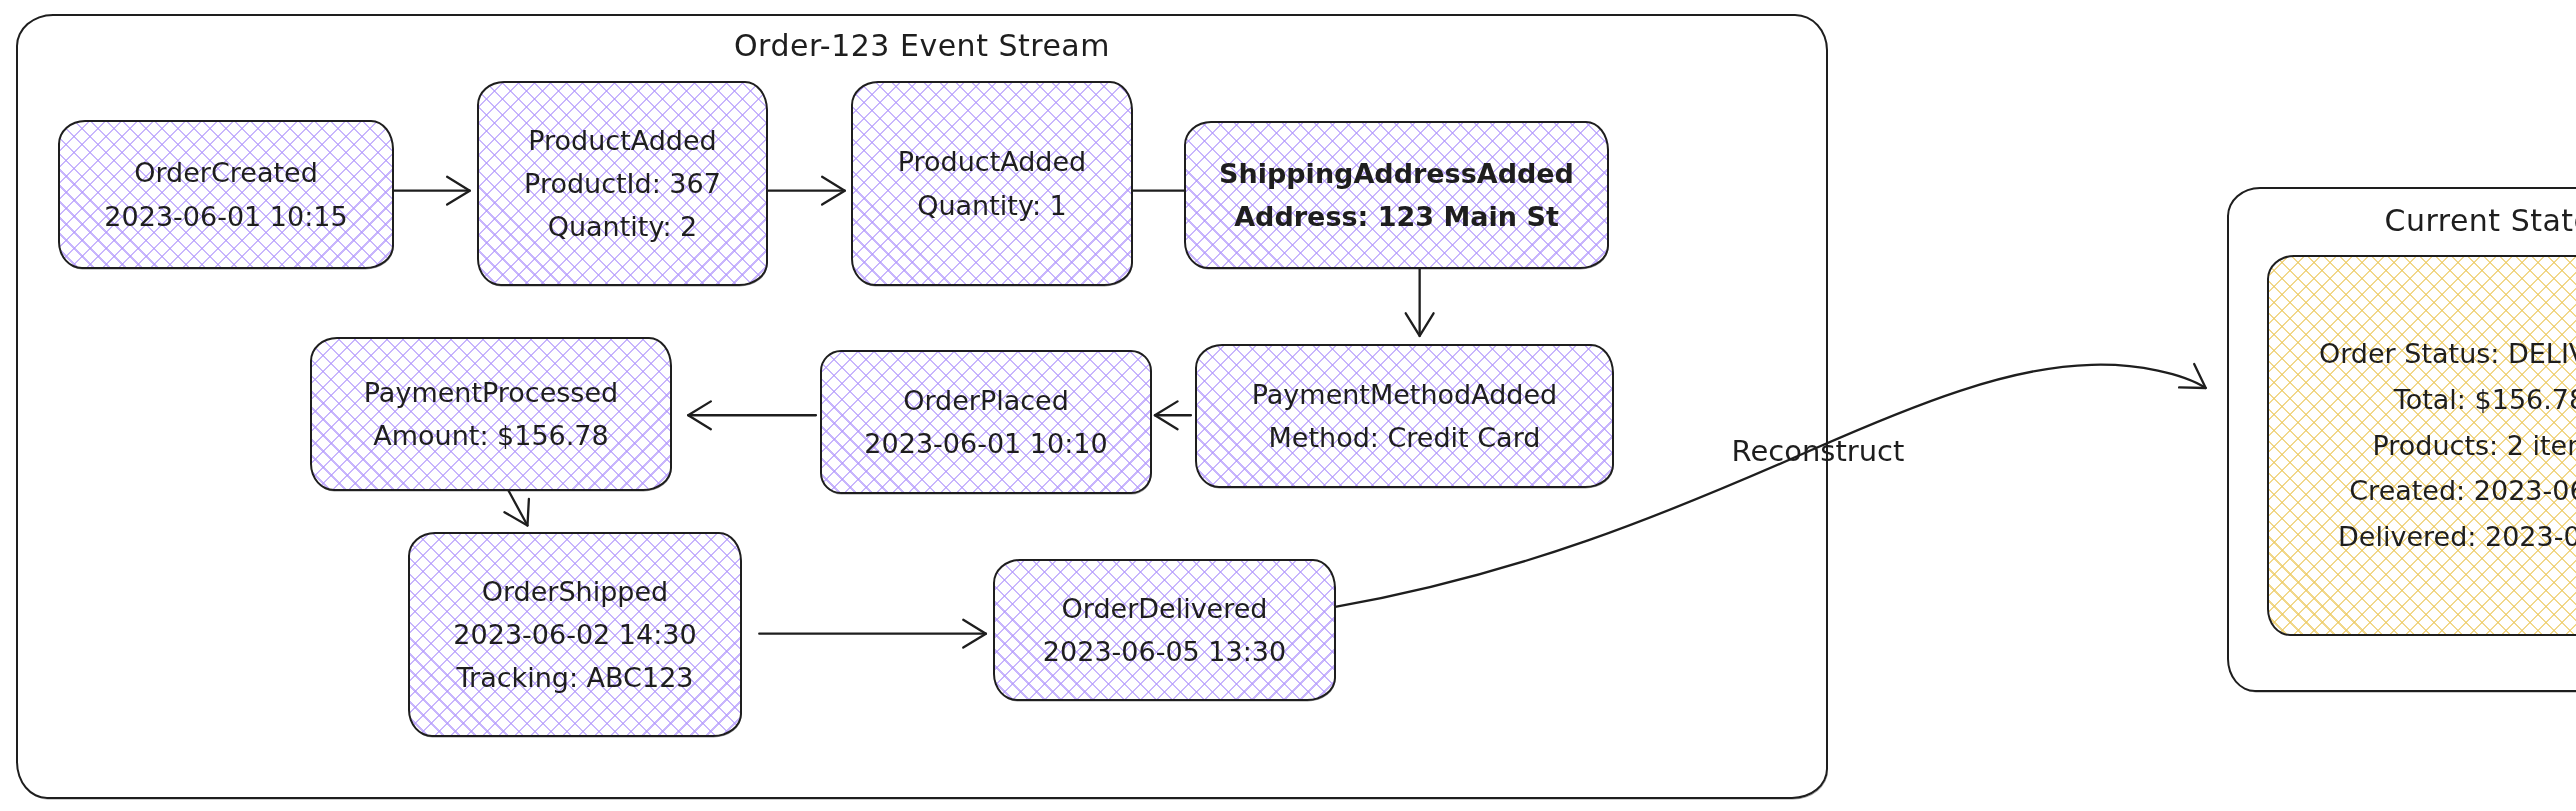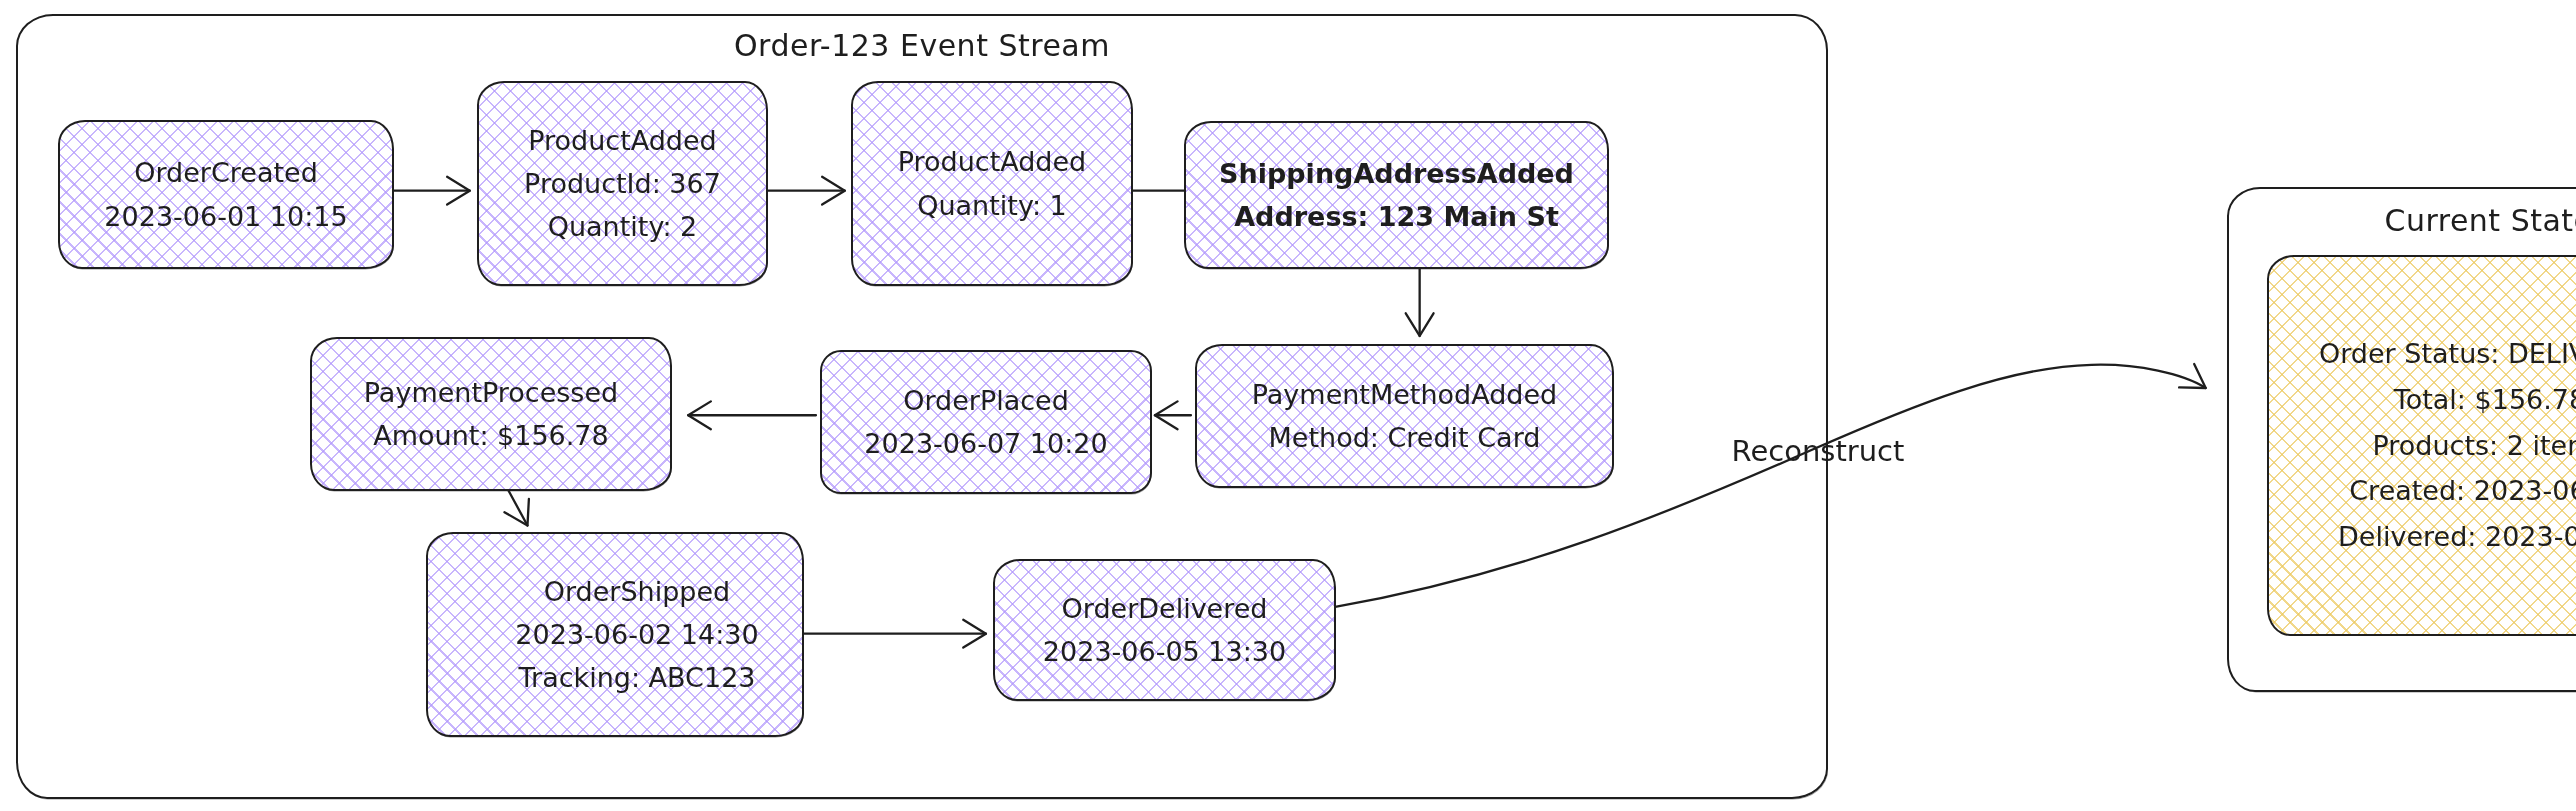--- a/index.html
+++ b/index.html
@@ -147,29 +147,29 @@
     <span class="ln">Address: 123 Main St</span>
   </div>
 
   <div class="event-box hatch-purple" style="left:1195px; top:344px; width:415px; height:140px;">
     <span class="ln">PaymentMethodAdded</span>
     <span class="ln">Method: Credit Card</span>
   </div>
 
   <div class="event-box hatch-purple" style="left:820px; top:350px; width:328px; height:140px;border-radius:21px;">
     <span class="ln">OrderPlaced</span>
-    <span class="ln">2023-06-07 10:20</span>
+    <span class="ln">2023-06-01 10:10</span>
   </div>
 
   <div class="event-box hatch-purple" style="left:310px; top:337px; width:358px; height:150px;">
     <span class="ln">PaymentProcessed</span>
     <span class="ln">Amount: $156.78</span>
   </div>
 
-  <div class="event-box hatch-purple" style="left:426px; top:532px; width:330px; height:201px;padding-left:44px;">
+  <div class="event-box hatch-purple" style="left:408px; top:532px; width:330px; height:201px;">
     <span class="ln">OrderShipped</span>
     <span class="ln">2023-06-02 14:30</span>
     <span class="ln">Tracking: ABC123</span>
   </div>
 
   <div class="event-box hatch-purple" style="left:993px; top:559px; width:339px; height:138px;">
     <span class="ln">OrderDelivered</span>
     <span class="ln">2023-06-05 13:30</span>
   </div>
 

